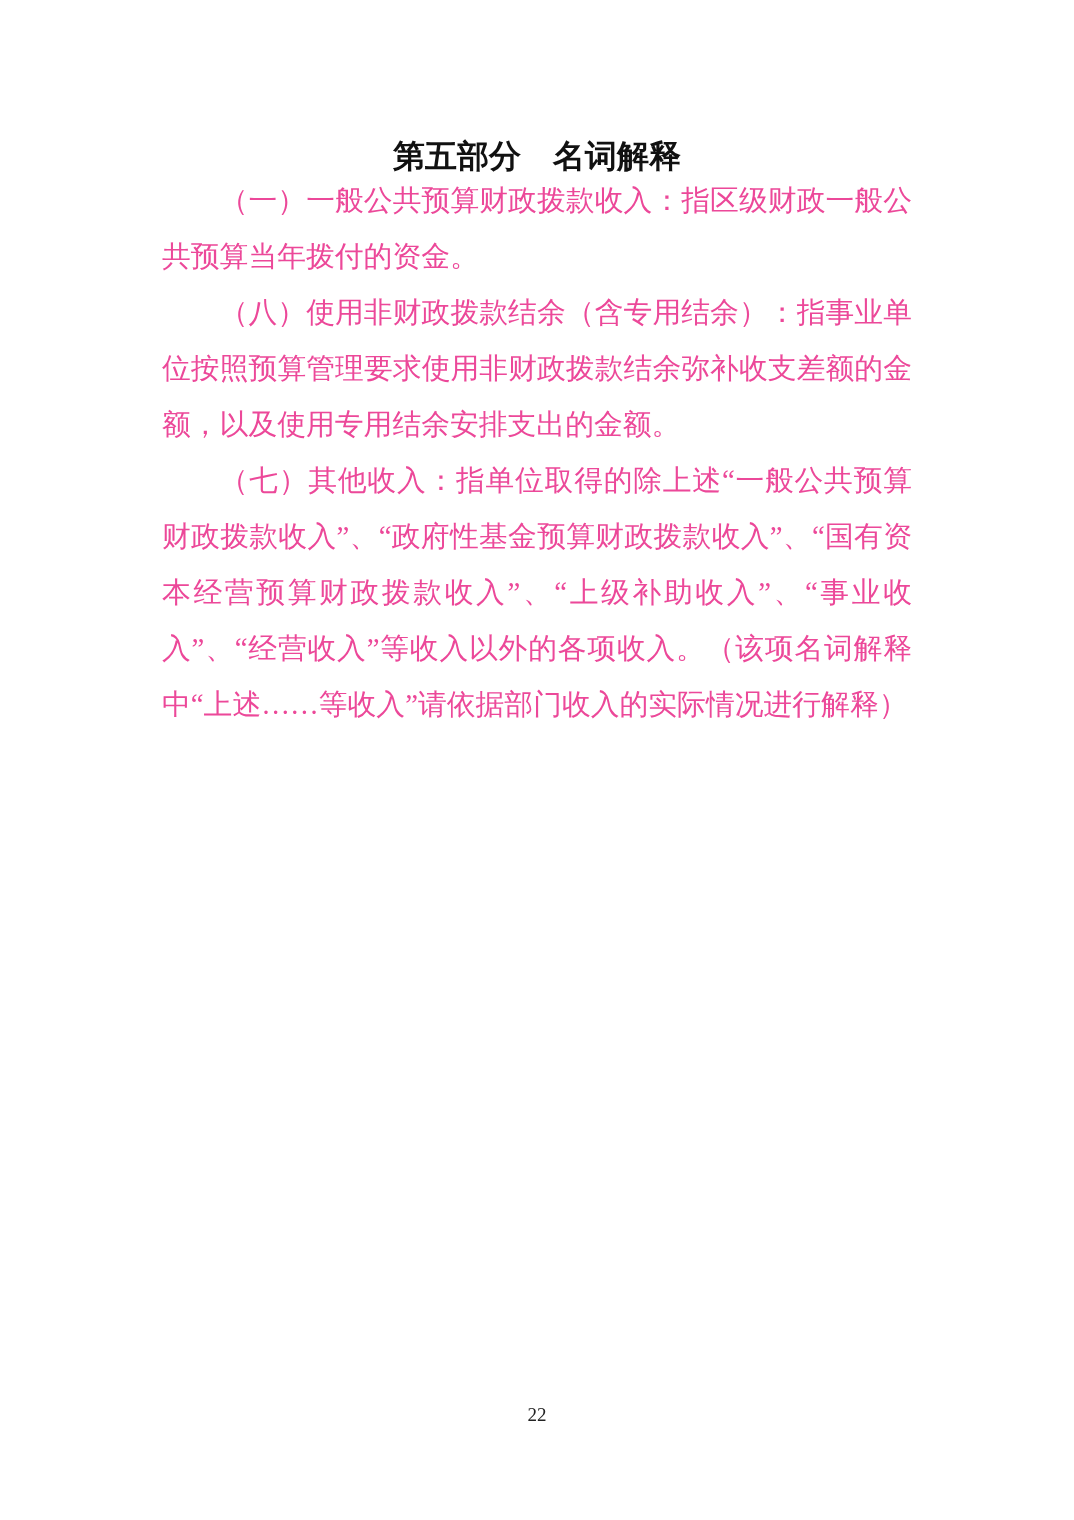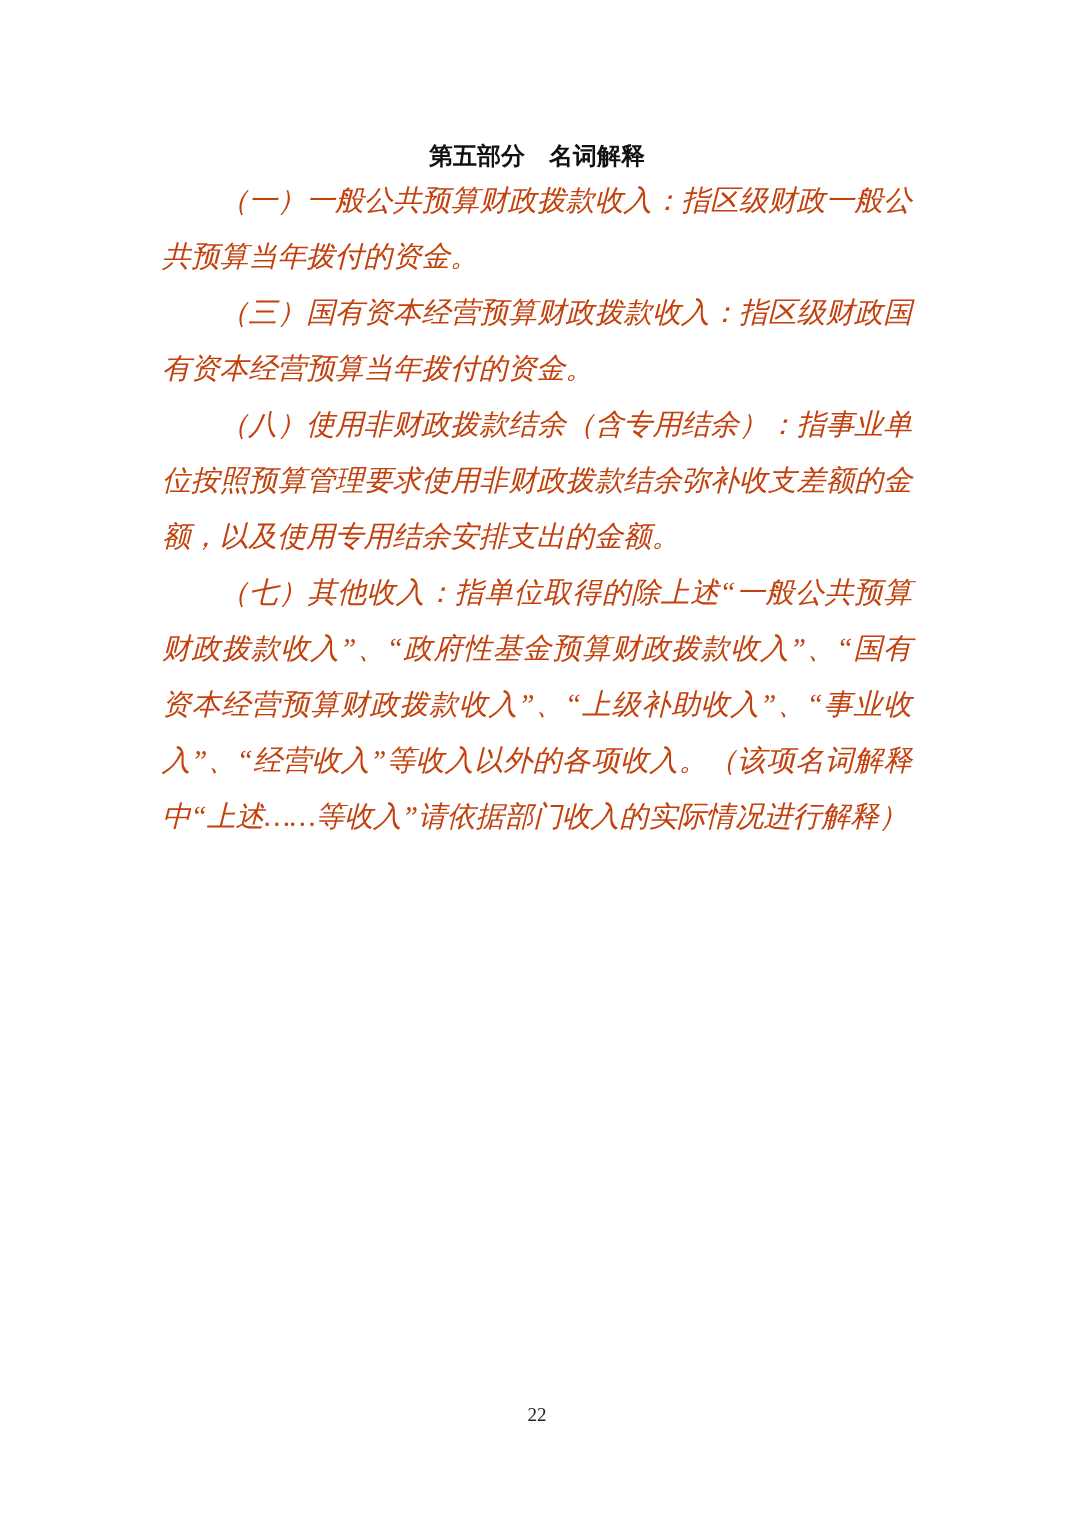--- a/index.html
+++ b/index.html
@@ -18,53 +18,51 @@
   .content {
     position: absolute;
     left: 162px;
     top: 140px;
     width: 750px;
   }
   .title {
     margin: 0;
     font-family: Liberation Serif, serif;
     font-weight: 700;
-    font-size: 24px;
+    font-size: 32px;
     line-height: 32px;
     text-align: center;
     color: #111111;
     letter-spacing: 0;
   }
   .def {
     margin: 0;
     font-family: "Liberation Serif", serif;
     font-size: 28.8px;
     line-height: 56px;
     text-align: justify;
     text-indent: 2em;
-    color: #c2410c;
-    font-style: italic;
+    color: #ec4899;
   }
   .page-number {
     position: absolute;
     top: 1404px;
     left: 0;
     width: 100%;
     text-align: center;
     font-family: "Liberation Serif", serif;
     font-size: 19px;
     line-height: 22px;
     color: #222222;
   }
 </style>
 </head>
 <body>
 
 <div class="page">
   <div class="content">
     <h1 class="title">第五部分　名词解释</h1>
     <p class="def">（一）一般公共预算财政拨款收入：指区级财政一般公共预算当年拨付的资金。</p>
-    <p class="def">（三）国有资本经营预算财政拨款收入：指区级财政国有资本经营预算当年拨付的资金。</p>
     <p class="def">（八）使用非财政拨款结余（含专用结余）：指事业单位按照预算管理要求使用非财政拨款结余弥补收支差额的金额，以及使用专用结余安排支出的金额。</p>
     <p class="def">（七）其他收入：指单位取得的除上述“一般公共预算财政拨款收入”、“政府性基金预算财政拨款收入”、“国有资本经营预算财政拨款收入”、“上级补助收入”、“事业收入”、“经营收入”等收入以外的各项收入。（该项名词解释中“上述……等收入”请依据部门收入的实际情况进行解释）</p>
   </div>
   <div class="page-number">22</div>
 </div>
 
 </body></html>

